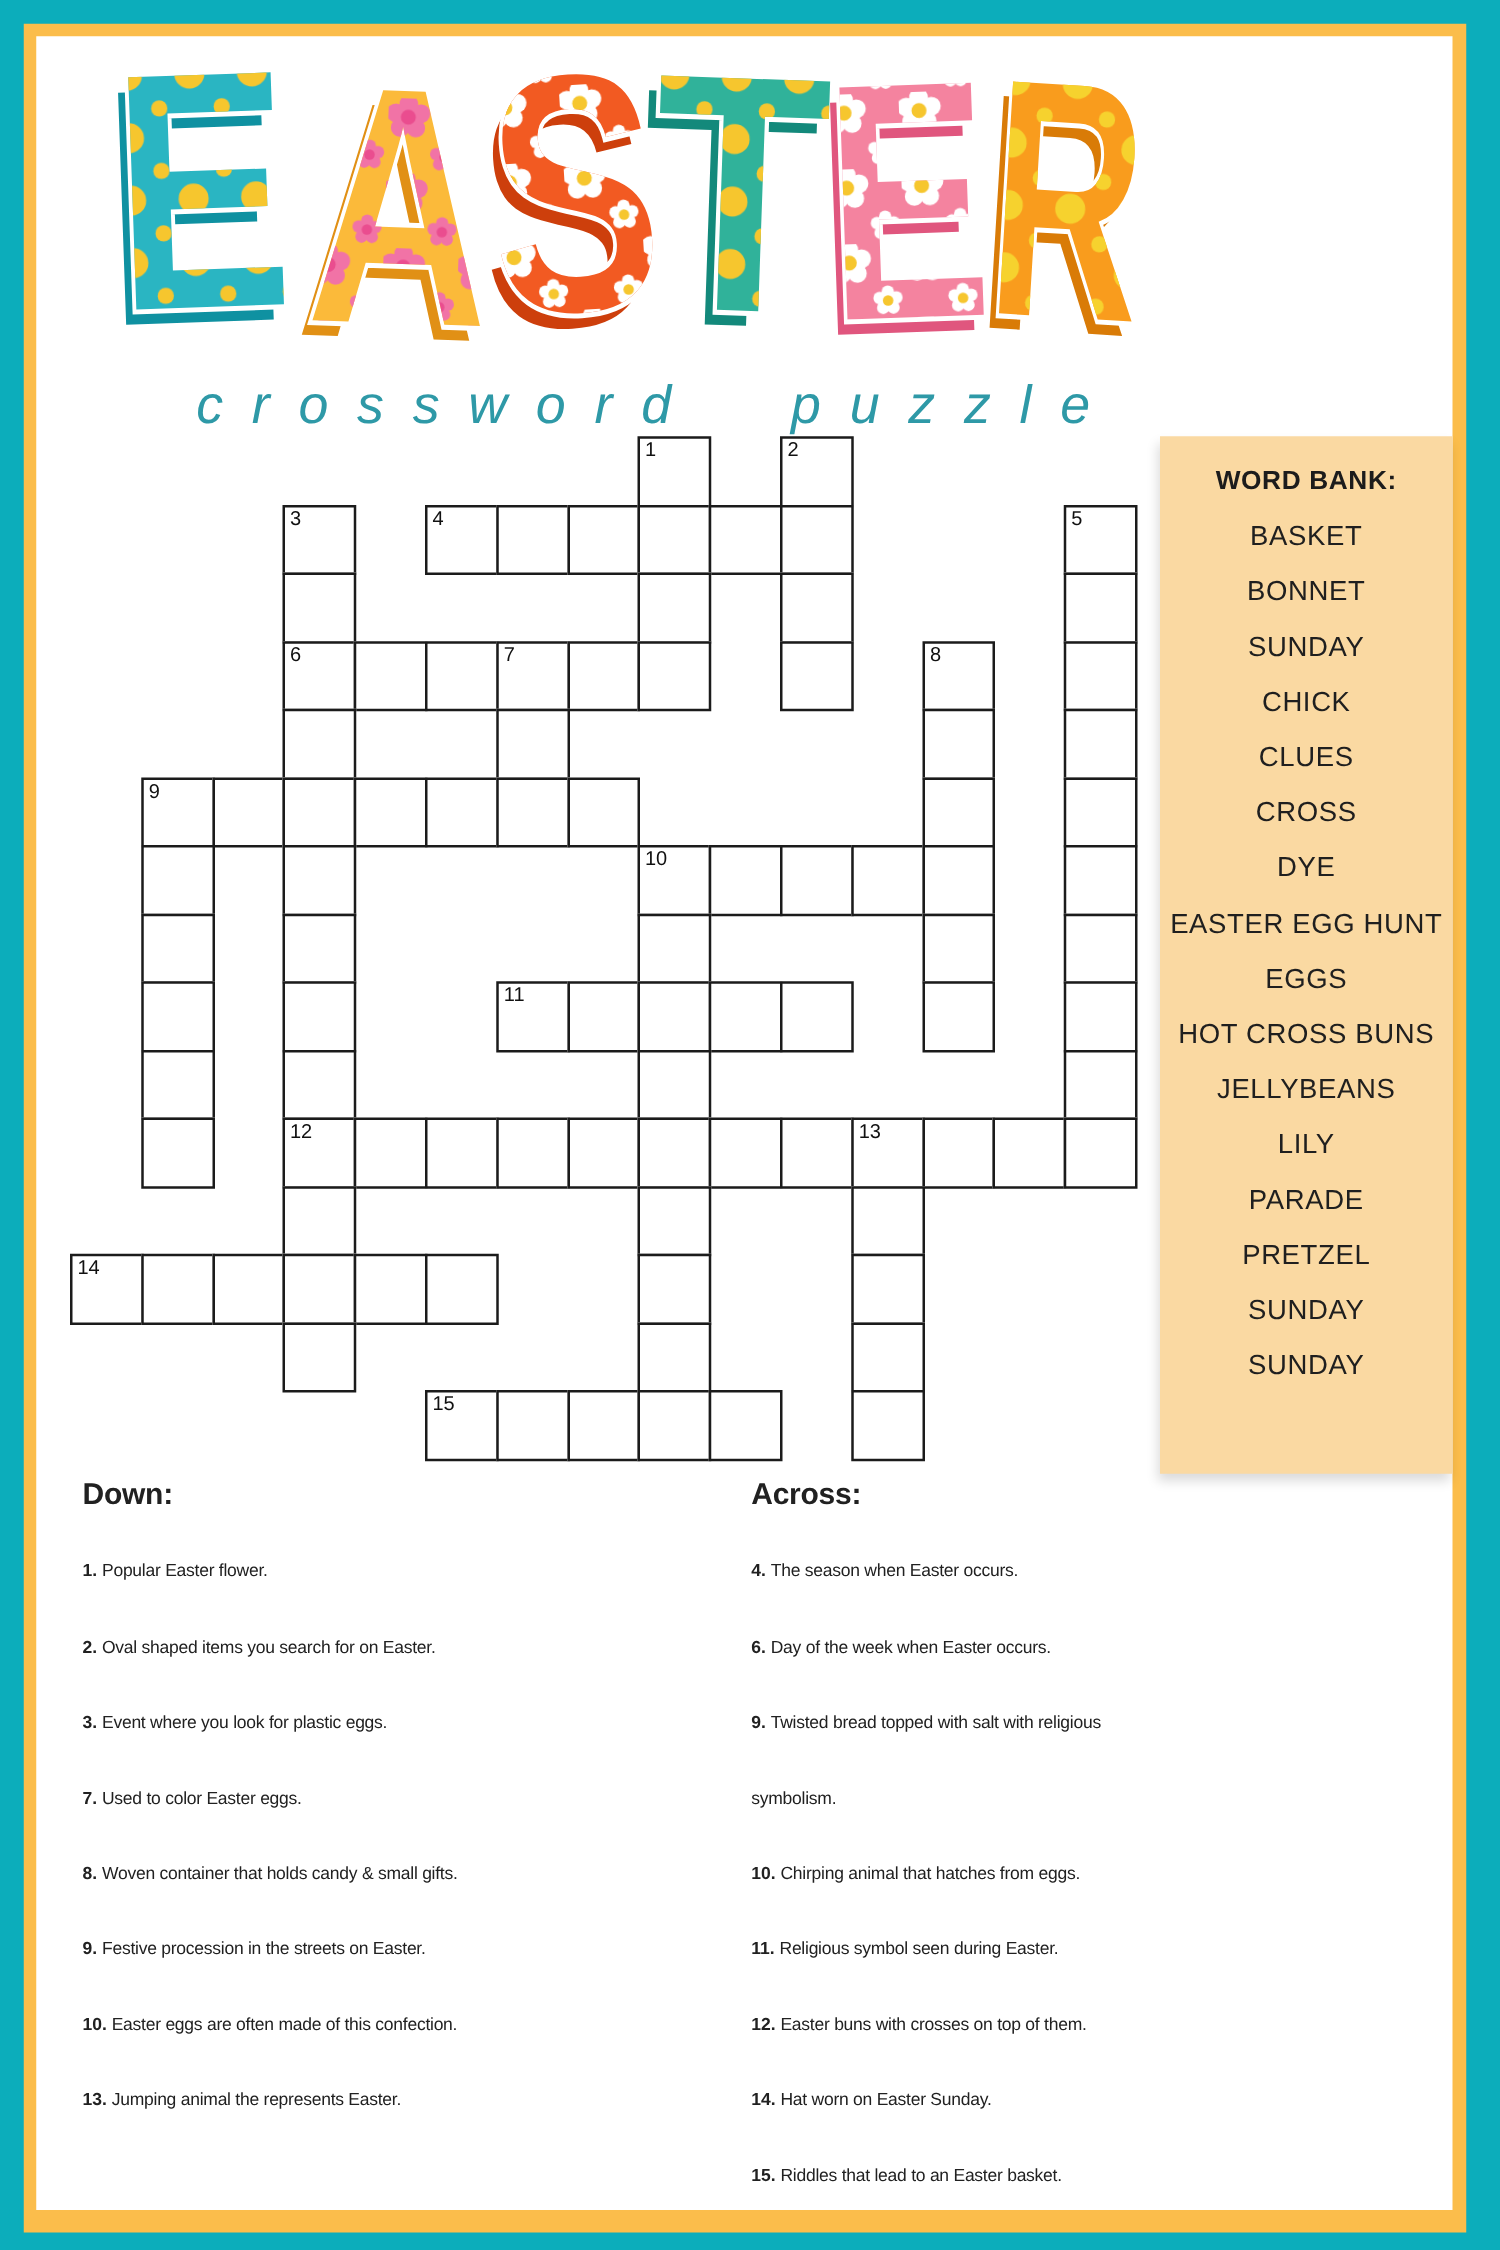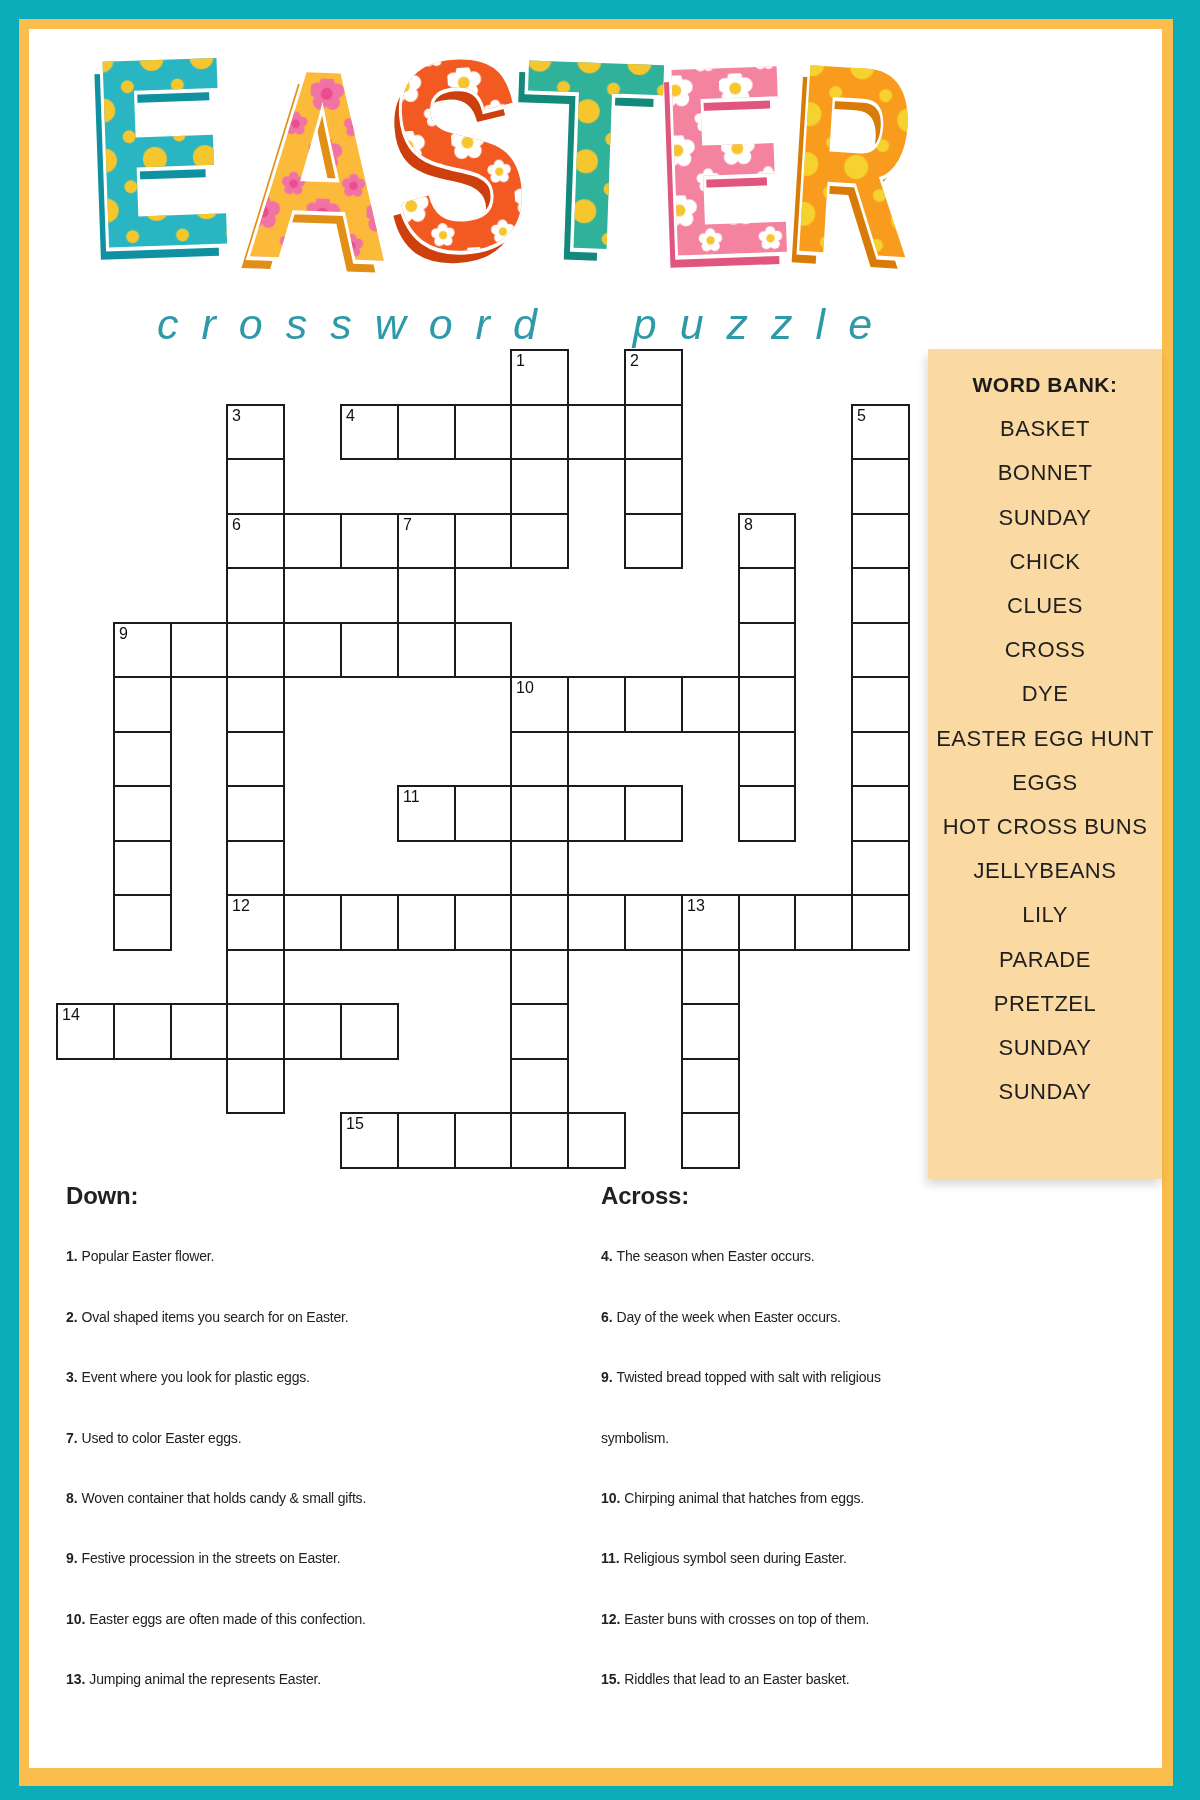--- a/index.html
+++ b/index.html
@@ -305,15 +305,16 @@
 <div class="clue-col across">
   <div class="clue-line clue-heading">Across:</div>
   <div id="across-list">
       <div class="clue-line"><b>4. </b><span>The season when Easter occurs.</span></div>
       <div class="clue-line"><b>6. </b><span>Day of the week when Easter occurs.</span></div>
       <div class="clue-line"><b>9. </b><span>Twisted bread topped with salt with religious</span></div>
       <div class="clue-line"><span>symbolism.</span></div>
       <div class="clue-line"><b>10. </b><span>Chirping animal that hatches from eggs.</span></div>
       <div class="clue-line"><b>11. </b><span>Religious symbol seen during Easter.</span></div>
       <div class="clue-line"><b>12. </b><span>Easter buns with crosses on top of them.</span></div>
+      <div class="clue-line"><b>14. </b><span>Hat worn on Easter Sunday.</span></div>
       <div class="clue-line"><b>15. </b><span>Riddles that lead to an Easter basket.</span></div>
     </div>
 </div>
 
 </body></html>

